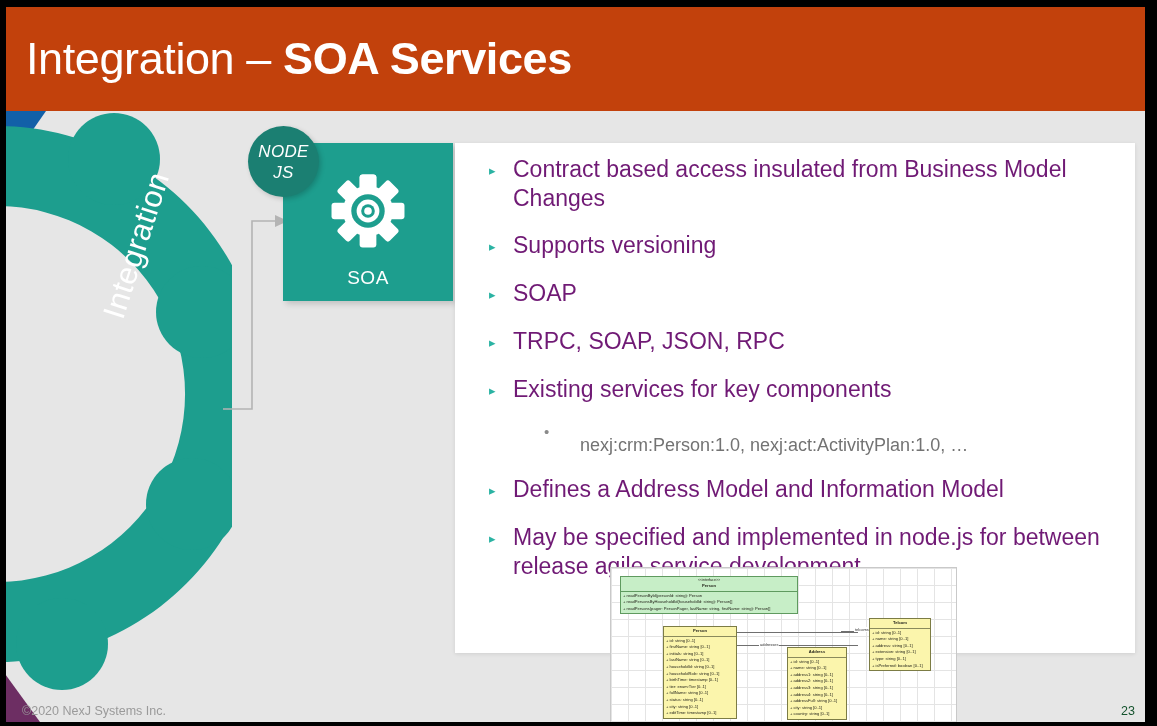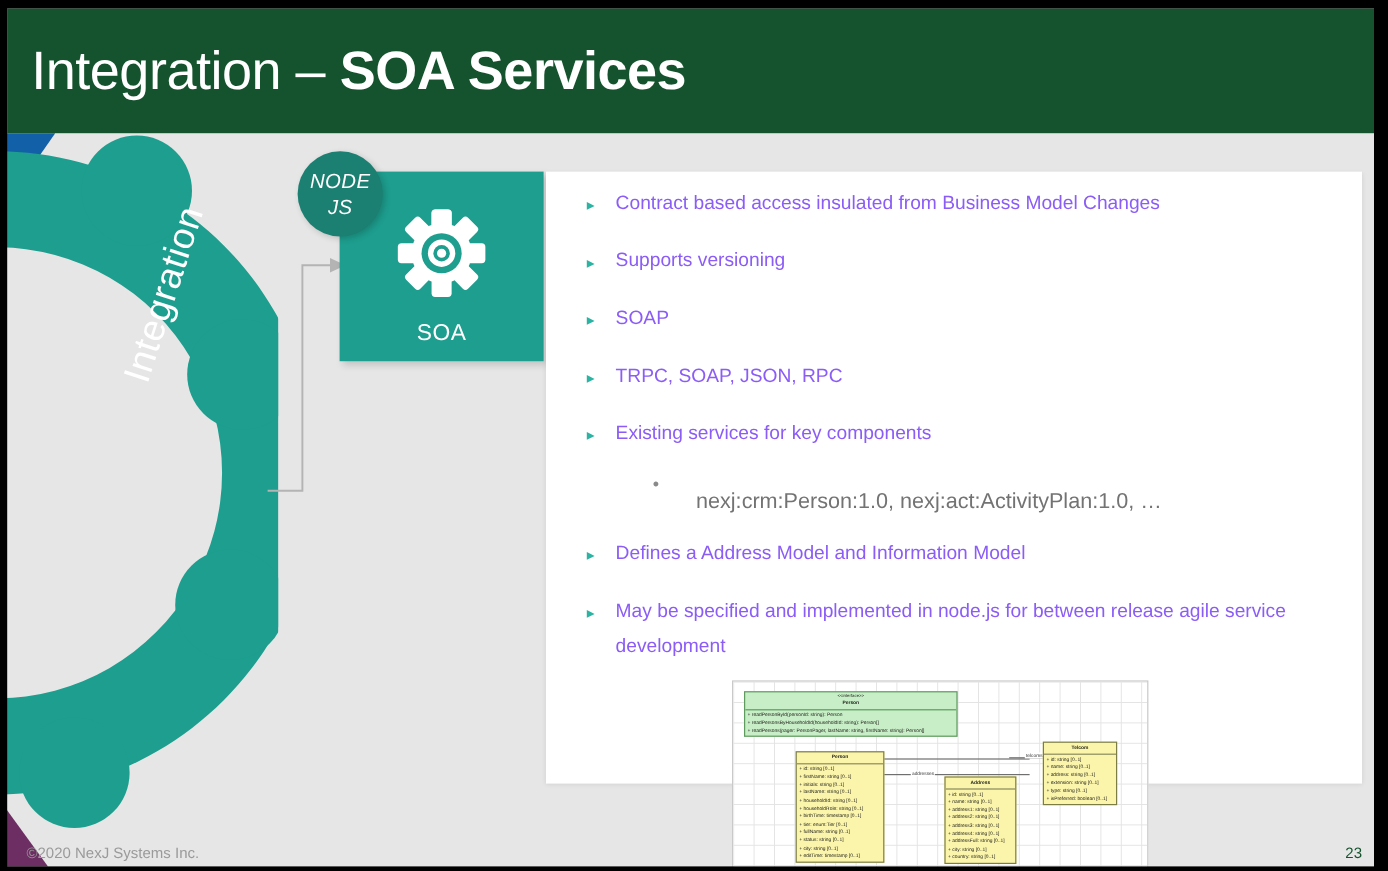--- a/index.html
+++ b/index.html
@@ -14,21 +14,21 @@
   
   #frame-left{position:absolute;left:0;top:0;width:6px;height:726px;background:#000;z-index:60;}
   #frame-right{position:absolute;right:0;top:0;width:12px;height:726px;background:#000;z-index:60;}
   #frame-top{position:absolute;left:0;top:0;width:1157px;height:7px;background:#000;z-index:60;}
   #frame-bottom{position:absolute;left:0;bottom:0;width:1157px;height:4px;background:#000;z-index:60;}
 
   
   #title-bar{
     position:absolute;left:6px;top:7px;
     width:1139px;height:104px;
-    background:#14532d;
+    background:#c2410c;
     z-index:30;
   }
   #title-text{
     position:absolute;left:20px;top:24px;
     color:#ffffff;
     font-size:45px;
     line-height:56px;
     letter-spacing:-0.4px;
     white-space:nowrap;
   }
@@ -137,22 +137,22 @@
   .bullet-mark{
     flex:0 0 auto;
     width:24px;
     color:#2bb3a3;
     font-size:13px;
     line-height:29px;
     padding-top:1px;
   }
   .bullet-text{
     flex:1 1 auto;
-    color:#8b5cf6;
-    font-size:16px;
+    color:#701a75;
+    font-size:23px;
     line-height:29px;
     font-weight:400;
   }
   .bullet-row.sub{
     margin-left:55px;
     margin-top:-6px;
     margin-bottom:16px;
   }
   .bullet-row.sub .bullet-mark{
     width:36px;

